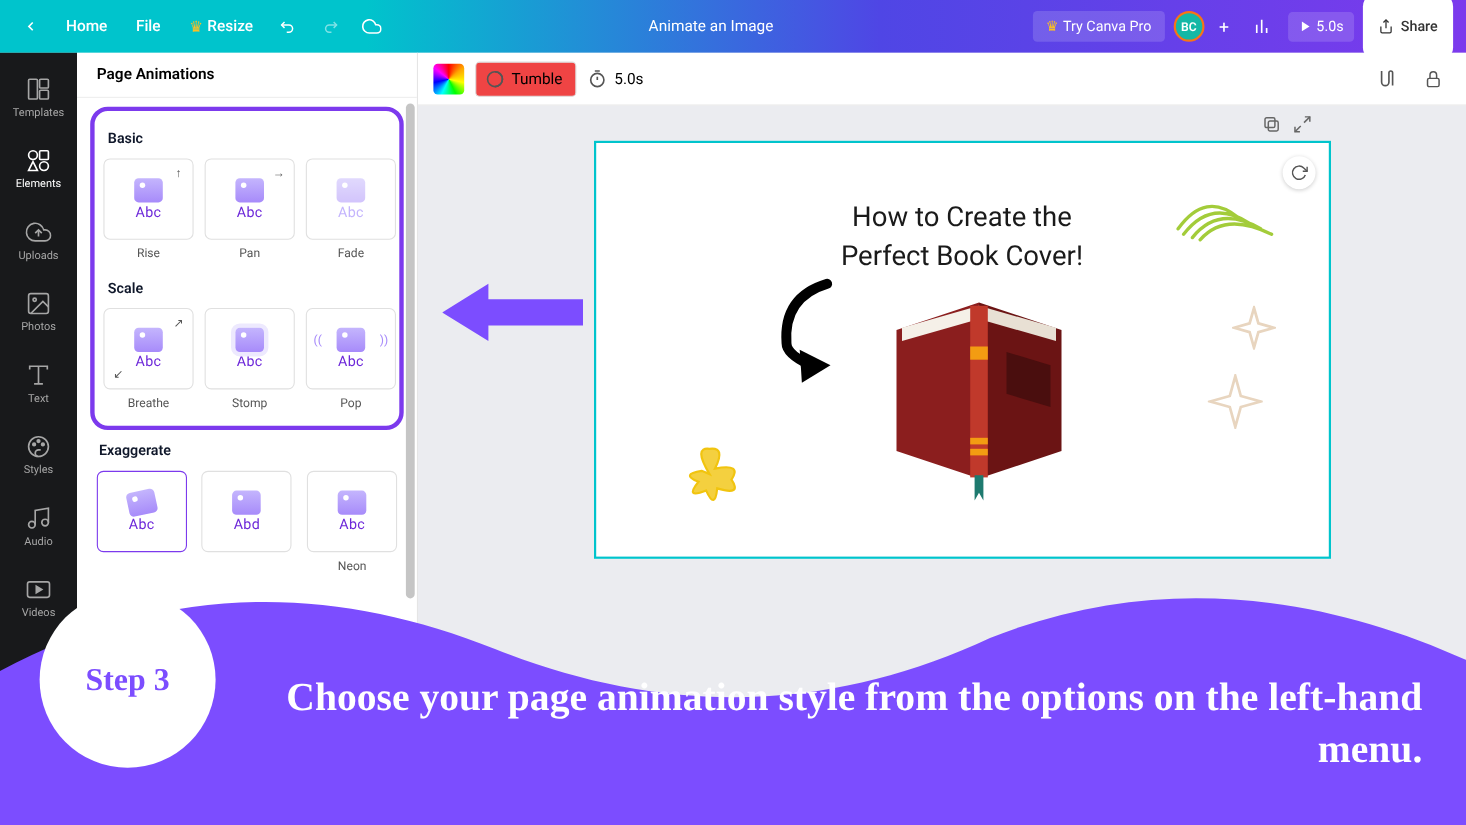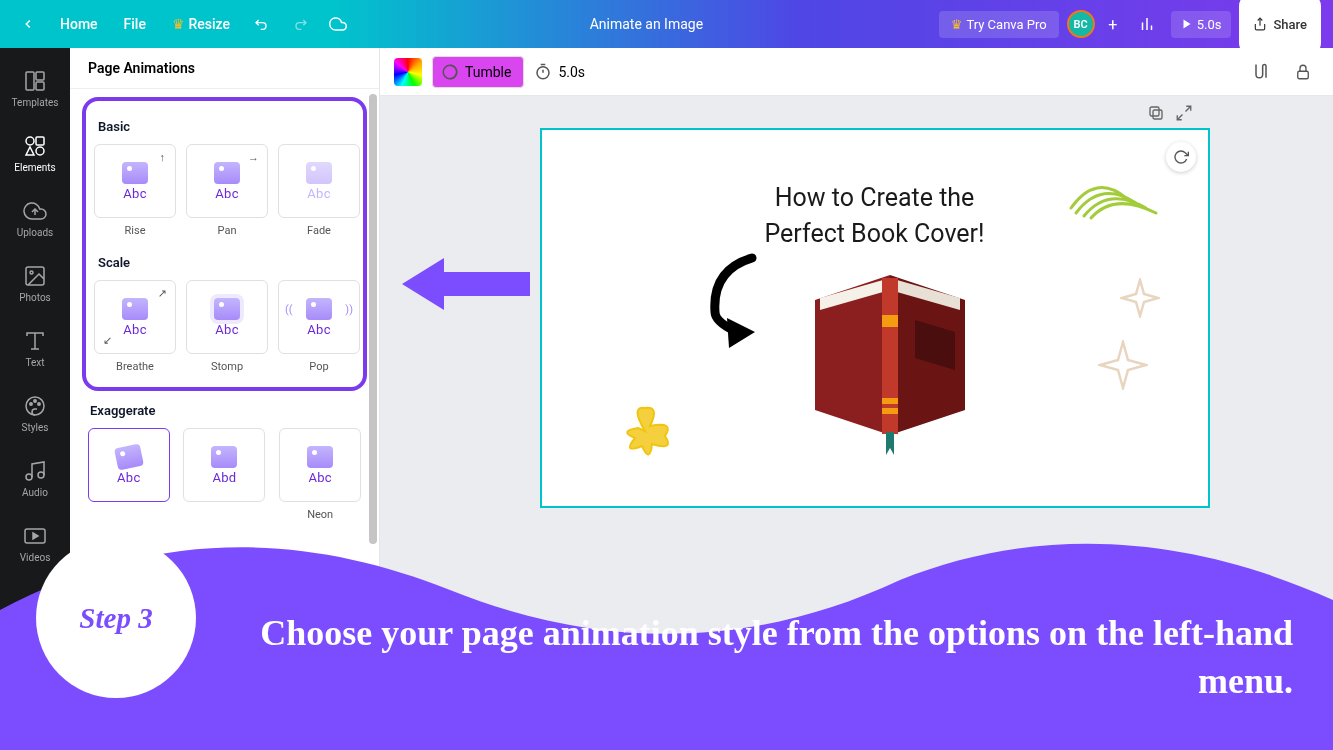--- a/index.html
+++ b/index.html
@@ -45,21 +45,21 @@
 .anim-thumb .txt { font-size: 13px; font-weight: 400; color: #6d28d9; letter-spacing: .3px; }
 .anim-thumb .txt.faded { color: #c4b5fd; }
 .anim-name { font-size: 11px; color: #555; }
 .anim-thumb .arr { position: absolute; font-size: 11px; color: #555; }
 
 .exag { padding: 4px 4px 0; }
 
 
 .sectoolbar { position: absolute; left: 380px; right: 0; top: 48px; height: 48px; background: #fff; display: flex; align-items: center; padding: 0 14px; gap: 10px; border-bottom: 1px solid #e7e7e7; }
 .rainbow { width: 28px; height: 28px; border-radius: 4px; background: conic-gradient(red, orange, yellow, lime, cyan, blue, magenta, red); cursor: pointer; }
-.tumble { display: flex; align-items: center; gap: 6px; background: #d946ef; padding: 6px 12px 6px 8px; border-radius: 4px; font-size: 14px; cursor: pointer; border: 1px solid #ddd;}
+.tumble { display: flex; align-items: center; gap: 6px; background: #ef4444; padding: 6px 12px 6px 8px; border-radius: 4px; font-size: 14px; cursor: pointer; border: 1px solid #ddd;}
 .duration { display: flex; align-items: center; gap: 6px; font-size: 14px; cursor: pointer; }
 .sectoolbar .spacer { flex: 1; }
 .sectoolbar .righticon { width: 32px; height: 32px; display: flex; align-items: center; justify-content: center; cursor: pointer; color: #555; }
 
 
 .canvas-area { position: absolute; left: 380px; right: 0; top: 96px; bottom: 0; display: flex; align-items: flex-start; justify-content: center; padding-top: 32px; padding-left: 36px; }
 .page-tools { position: absolute; top: 8px; right: 140px; display: flex; gap: 10px; color: #666; }
 .page-tools span { cursor: pointer; }
 .canvas { width: 670px; height: 380px; background: #fff; border: 2px solid #00c4cc; position: relative; }
 .refresh { position: absolute; top: 12px; right: 12px; width: 30px; height: 30px; background: #fff; border-radius: 50%; box-shadow: 0 1px 4px rgba(0,0,0,0.2); display: flex; align-items: center; justify-content: center; cursor: pointer; }
@@ -70,21 +70,21 @@
 .flower { position: absolute; bottom: 40px; left: 68px; }
 .arrow-draw { position: absolute; top: 120px; left: 155px; }
 .book { position: absolute; top: 130px; left: 248px; }
 
 
 .big-arrow { position: absolute; left: 402px; top: 254px; color: #7c4dff; }
 
 
 .step-wave { position: absolute; left: 0; right: 0; bottom: 0; height: 240px; pointer-events: none; }
 .step-wave svg.wave { position: absolute; top: 0; left: 0; width: 100%; height: 100%; }
-.step-circle { position: absolute; left: 36px; bottom: 52px; width: 160px; height: 160px; background: #fff; border-radius: 50%; display: flex; align-items: center; justify-content: center; font-size: 29px; font-weight: 700; color: #7c4dff; font-family: "Comic Sans MS", cursive; font-style: italic; }
+.step-circle { position: absolute; left: 36px; bottom: 52px; width: 160px; height: 160px; background: #fff; border-radius: 50%; display: flex; align-items: center; justify-content: center; font-size: 29px; font-weight: 700; color: #7c4dff; font-family: "Comic Sans MS", cursive; }
 .step-text { position: absolute; left: 240px; bottom: 44px; right: 40px; color: #fff; font-size: 36px; font-weight: 600; line-height: 1.35; font-family: "Comic Sans MS", "Segoe UI", cursive; text-align: right;}
 
 .crown { color: #fbbf24; }
 </style>
 </head>
 <body>
 
 <div class="topbar">
   <div class="left">
     <div class="iconbtn">

